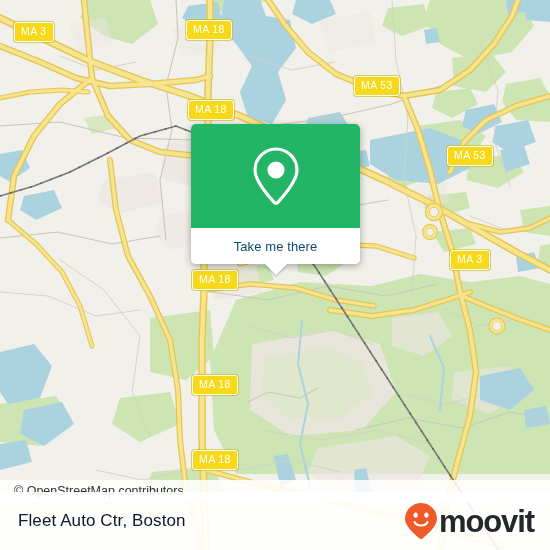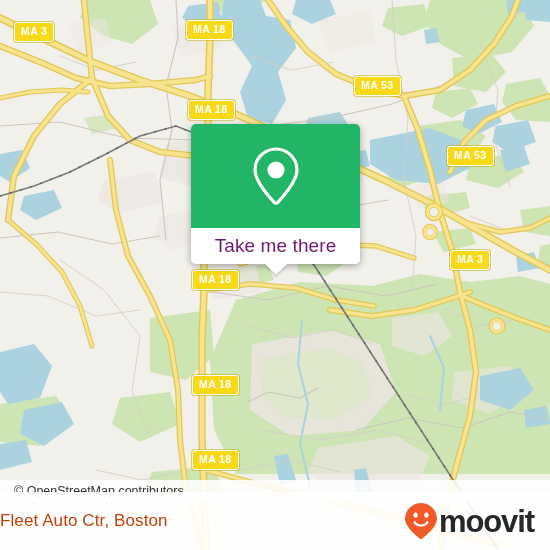--- a/index.html
+++ b/index.html
@@ -15,21 +15,21 @@
   #map svg{display:block;width:550px;height:550px;}
 
   
   .shield{
     position:absolute;
     background:#f7d917;
     border:1.5px solid #ffffff;
     border-radius:3px;
     color:#ffffff;
     font-size:10.5px;
-    font-weight:bold;
+    font-weight:normal;
     letter-spacing:.4px;
     line-height:1;
     padding:3px 6px 4px 6px;
     white-space:nowrap;
     box-shadow:0 0 0 1px rgba(200,175,0,.55);
     text-align:center;
   }
 
   
   #popup{
@@ -47,22 +47,22 @@
     display:flex;align-items:center;justify-content:center;
   }
   #popup-foot{
     height:36px;
     background:#ffffff;
     border-radius:0 0 5px 5px;
     display:flex;align-items:center;justify-content:center;
     position:relative;
   }
   #popup-foot-label{
-    color:#701a75;
-    font-size:19px;
+    color:#0c4a6e;
+    font-size:13px;
     letter-spacing:.1px;
   }
   #popup-tail{
     position:absolute;
     left:50%;margin-left:-11px;bottom:-11px;
     width:0;height:0;
     border-left:11px solid transparent;
     border-right:11px solid transparent;
     border-top:11px solid #ffffff;
     filter:drop-shadow(0 2px 1px rgba(0,0,0,.18));
@@ -80,21 +80,21 @@
   }
 
   
   #bottombar{
     position:absolute;left:0;top:492px;width:550px;height:58px;
     background:rgba(255,255,255,.90);
     display:flex;align-items:center;justify-content:space-between;
     z-index:31;
   }
   #place-title{
-    font-size:17px;color:#c2410c;letter-spacing:.1px;
+    font-size:17px;color:#0f172a;padding-left:18px;letter-spacing:.1px;
   }
   #brand{display:flex;align-items:center;padding-right:16px;gap:1px;}
   #brand-word{
     font-size:31px;font-weight:bold;color:#24282b;letter-spacing:-1.1px;
     line-height:1;
   }
 </style>
 </head>
 <body>
 

